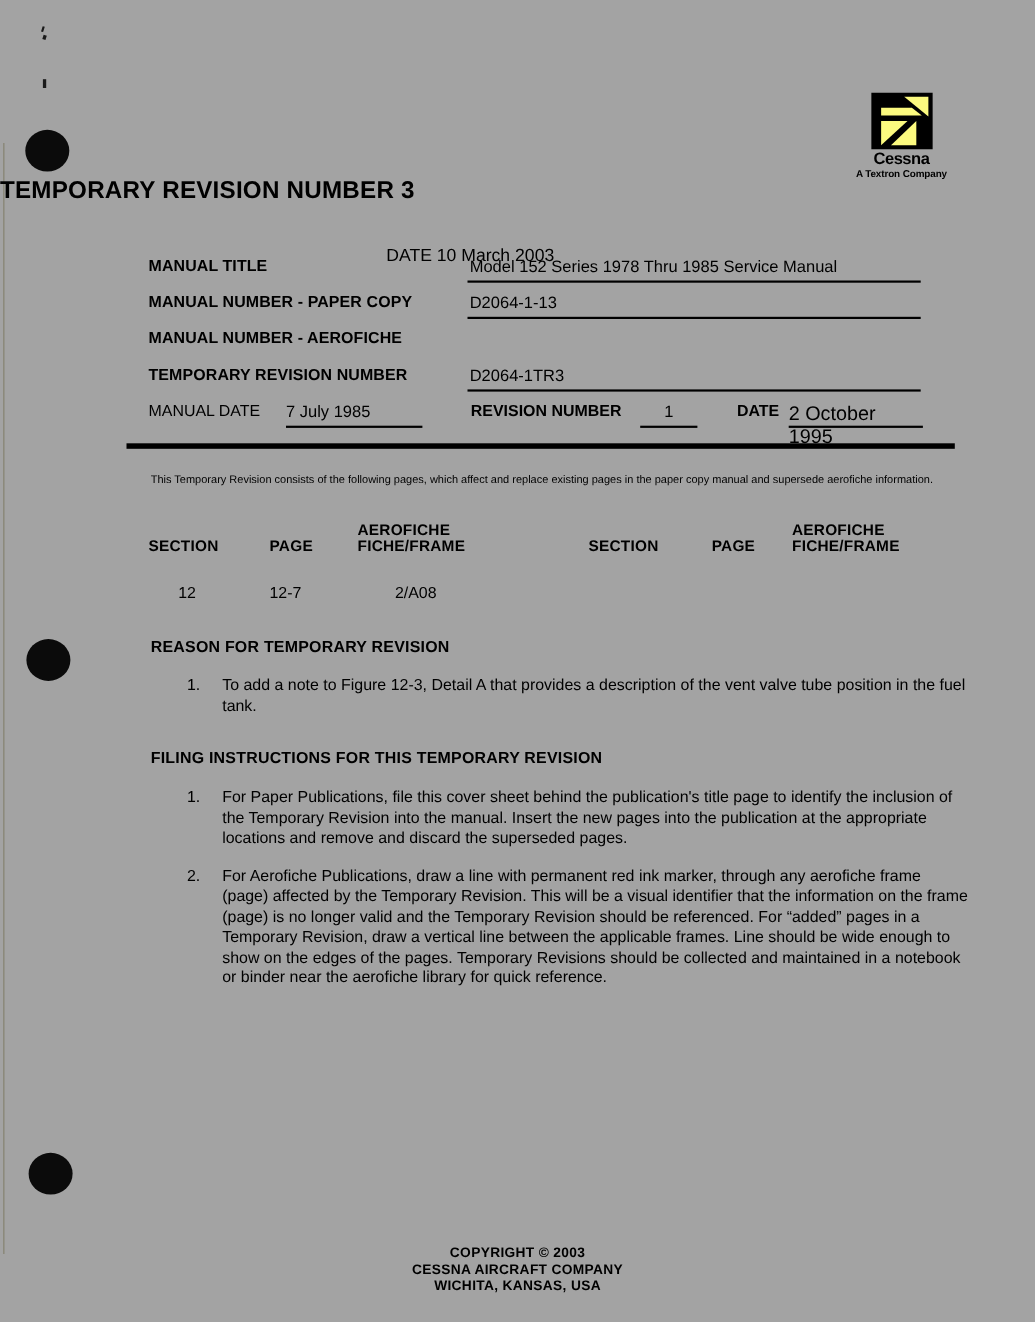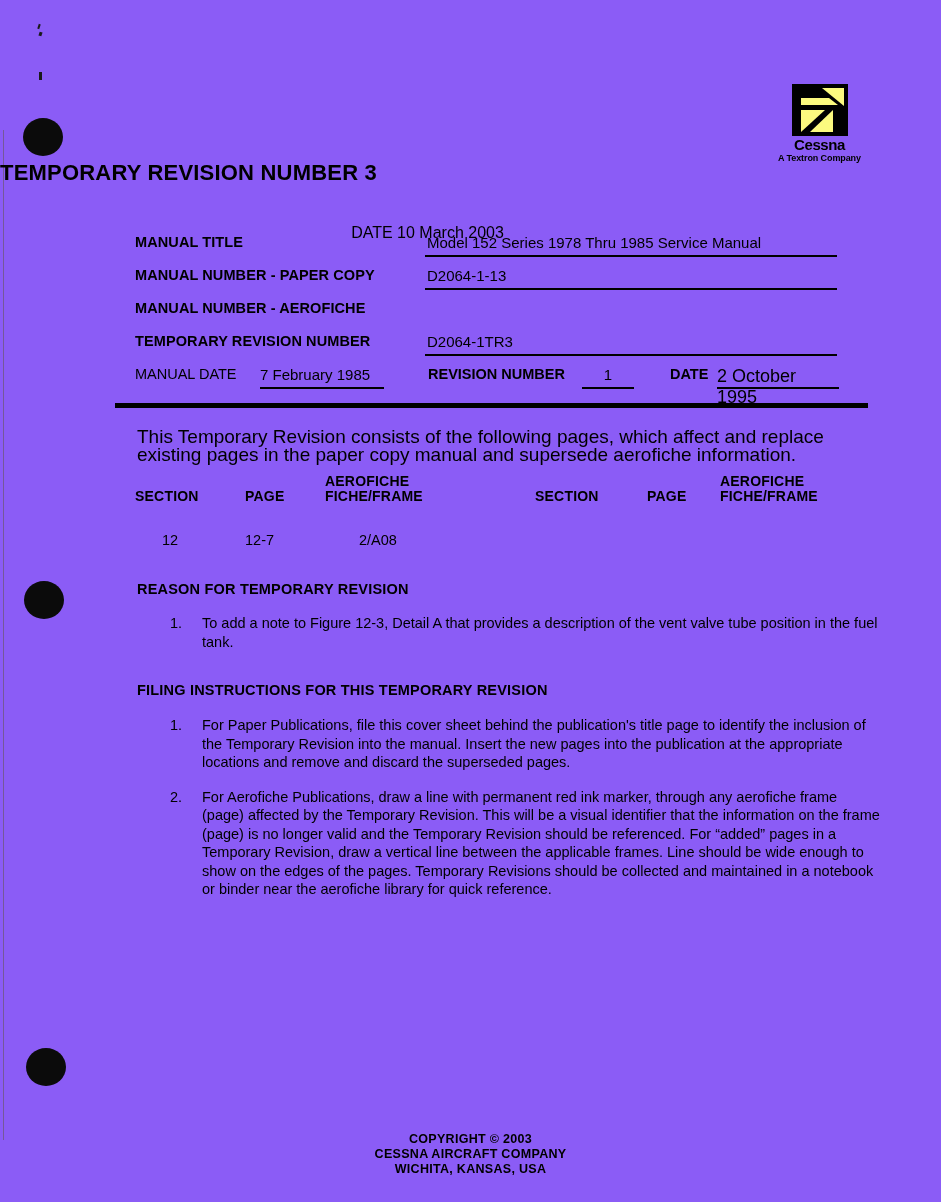--- a/index.html
+++ b/index.html
@@ -5,21 +5,21 @@
 <style>
   html, body {
     margin: 0;
     padding: 0;
     background: #ffffff;
   }
   .page {
     position: relative;
     width: 941px;
     height: 1202px;
-    background: #8b5cf6;
+    background: #a3a3a3;
     overflow: hidden;
     font-family: "Liberation Sans", sans-serif;
     color: #000000;
   }
 
   
   .punch {
     position: absolute;
     width: 40px;
     height: 38px;
@@ -147,21 +147,21 @@
     height: 5px;
     background: #000;
   }
 
   
   .intro {
     position: absolute;
     left: 137px;
     top: 428px;
     width: 730px;
-    font-size: 19px;
+    font-size: 10px;
     line-height: 18px;
   }
 
   
   .tbl {
     position: absolute;
     left: 135px;
     top: 480px;
     width: 740px;
     font-size: 14px;
@@ -270,21 +270,21 @@
       <span class="flabel">MANUAL NUMBER - AEROFICHE</span>
     </div>
 
     <div class="frow">
       <span class="flabel">TEMPORARY REVISION NUMBER</span>
       <span class="fval v4">D2064-1TR3</span>
     </div>
 
     <div class="frow last">
       <span class="lbl-a">MANUAL DATE</span>
-      <span class="val-a">7 February 1985</span>
+      <span class="val-a">7 July 1985</span>
       <span class="lbl-b">REVISION NUMBER</span>
       <span class="val-b">1</span>
       <span class="lbl-c">DATE</span>
       <span class="val-c">2 October 1995</span>
     </div>
   </div>
 
   <div class="divider"></div>
 
   <div class="intro">This Temporary Revision consists of the following pages, which affect and replace existing pages in the paper copy manual and supersede aerofiche information.</div>

